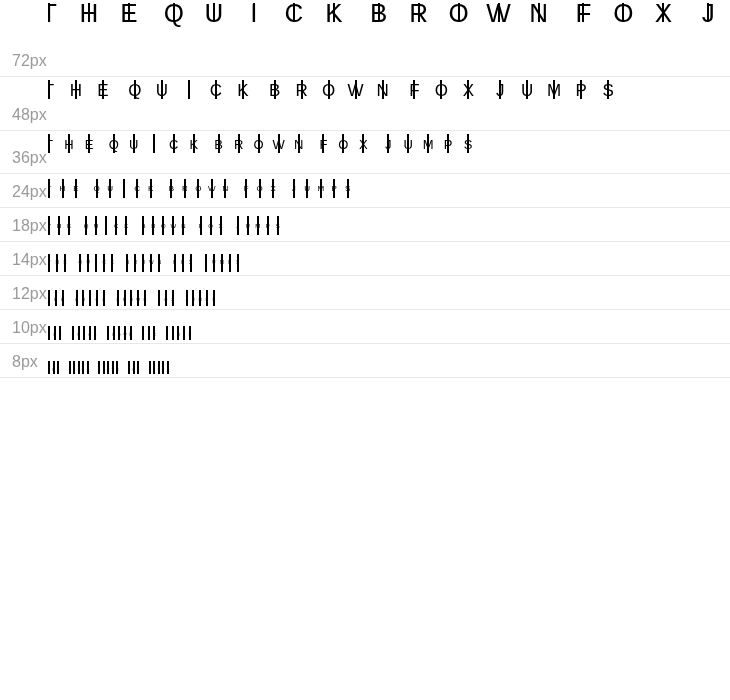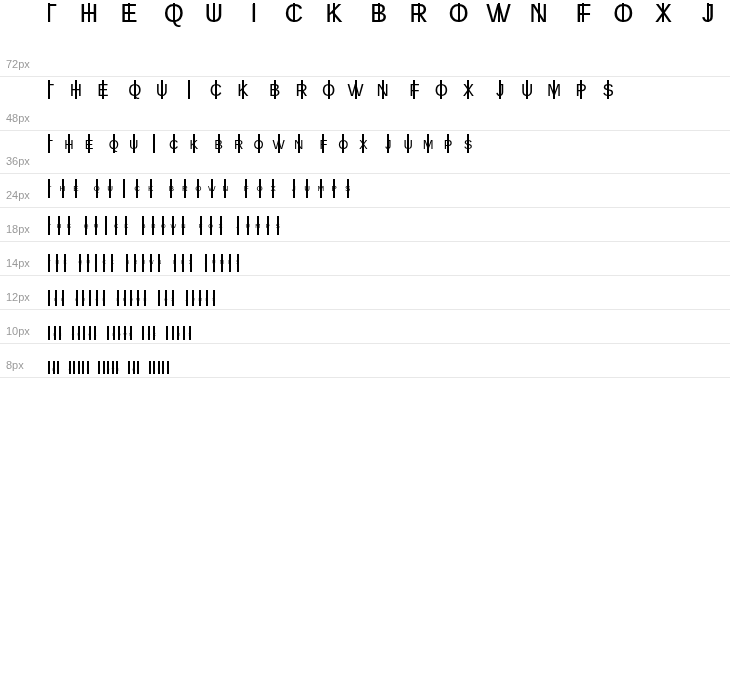--- a/index.html
+++ b/index.html
@@ -19,22 +19,22 @@
   .size-row {
     display: flex;
     align-items: center;
     border-bottom: 1px solid #e8e8e8;
     min-height: 34px;
     padding: 0;
   }
   .size-label {
     width: 48px;
     min-width: 48px;
-    padding-left: 6px;
-    font-size: 11px;
+    padding-left: 12px;
+    font-size: 16px;
     color: #9a9a9a;
     font-family: "Liberation Sans", sans-serif;
     text-align: left;
     align-self: flex-end;
     padding-bottom: 6px;
   }
   .sample-cell {
     flex: 1;
     overflow: hidden;
     white-space: nowrap;

